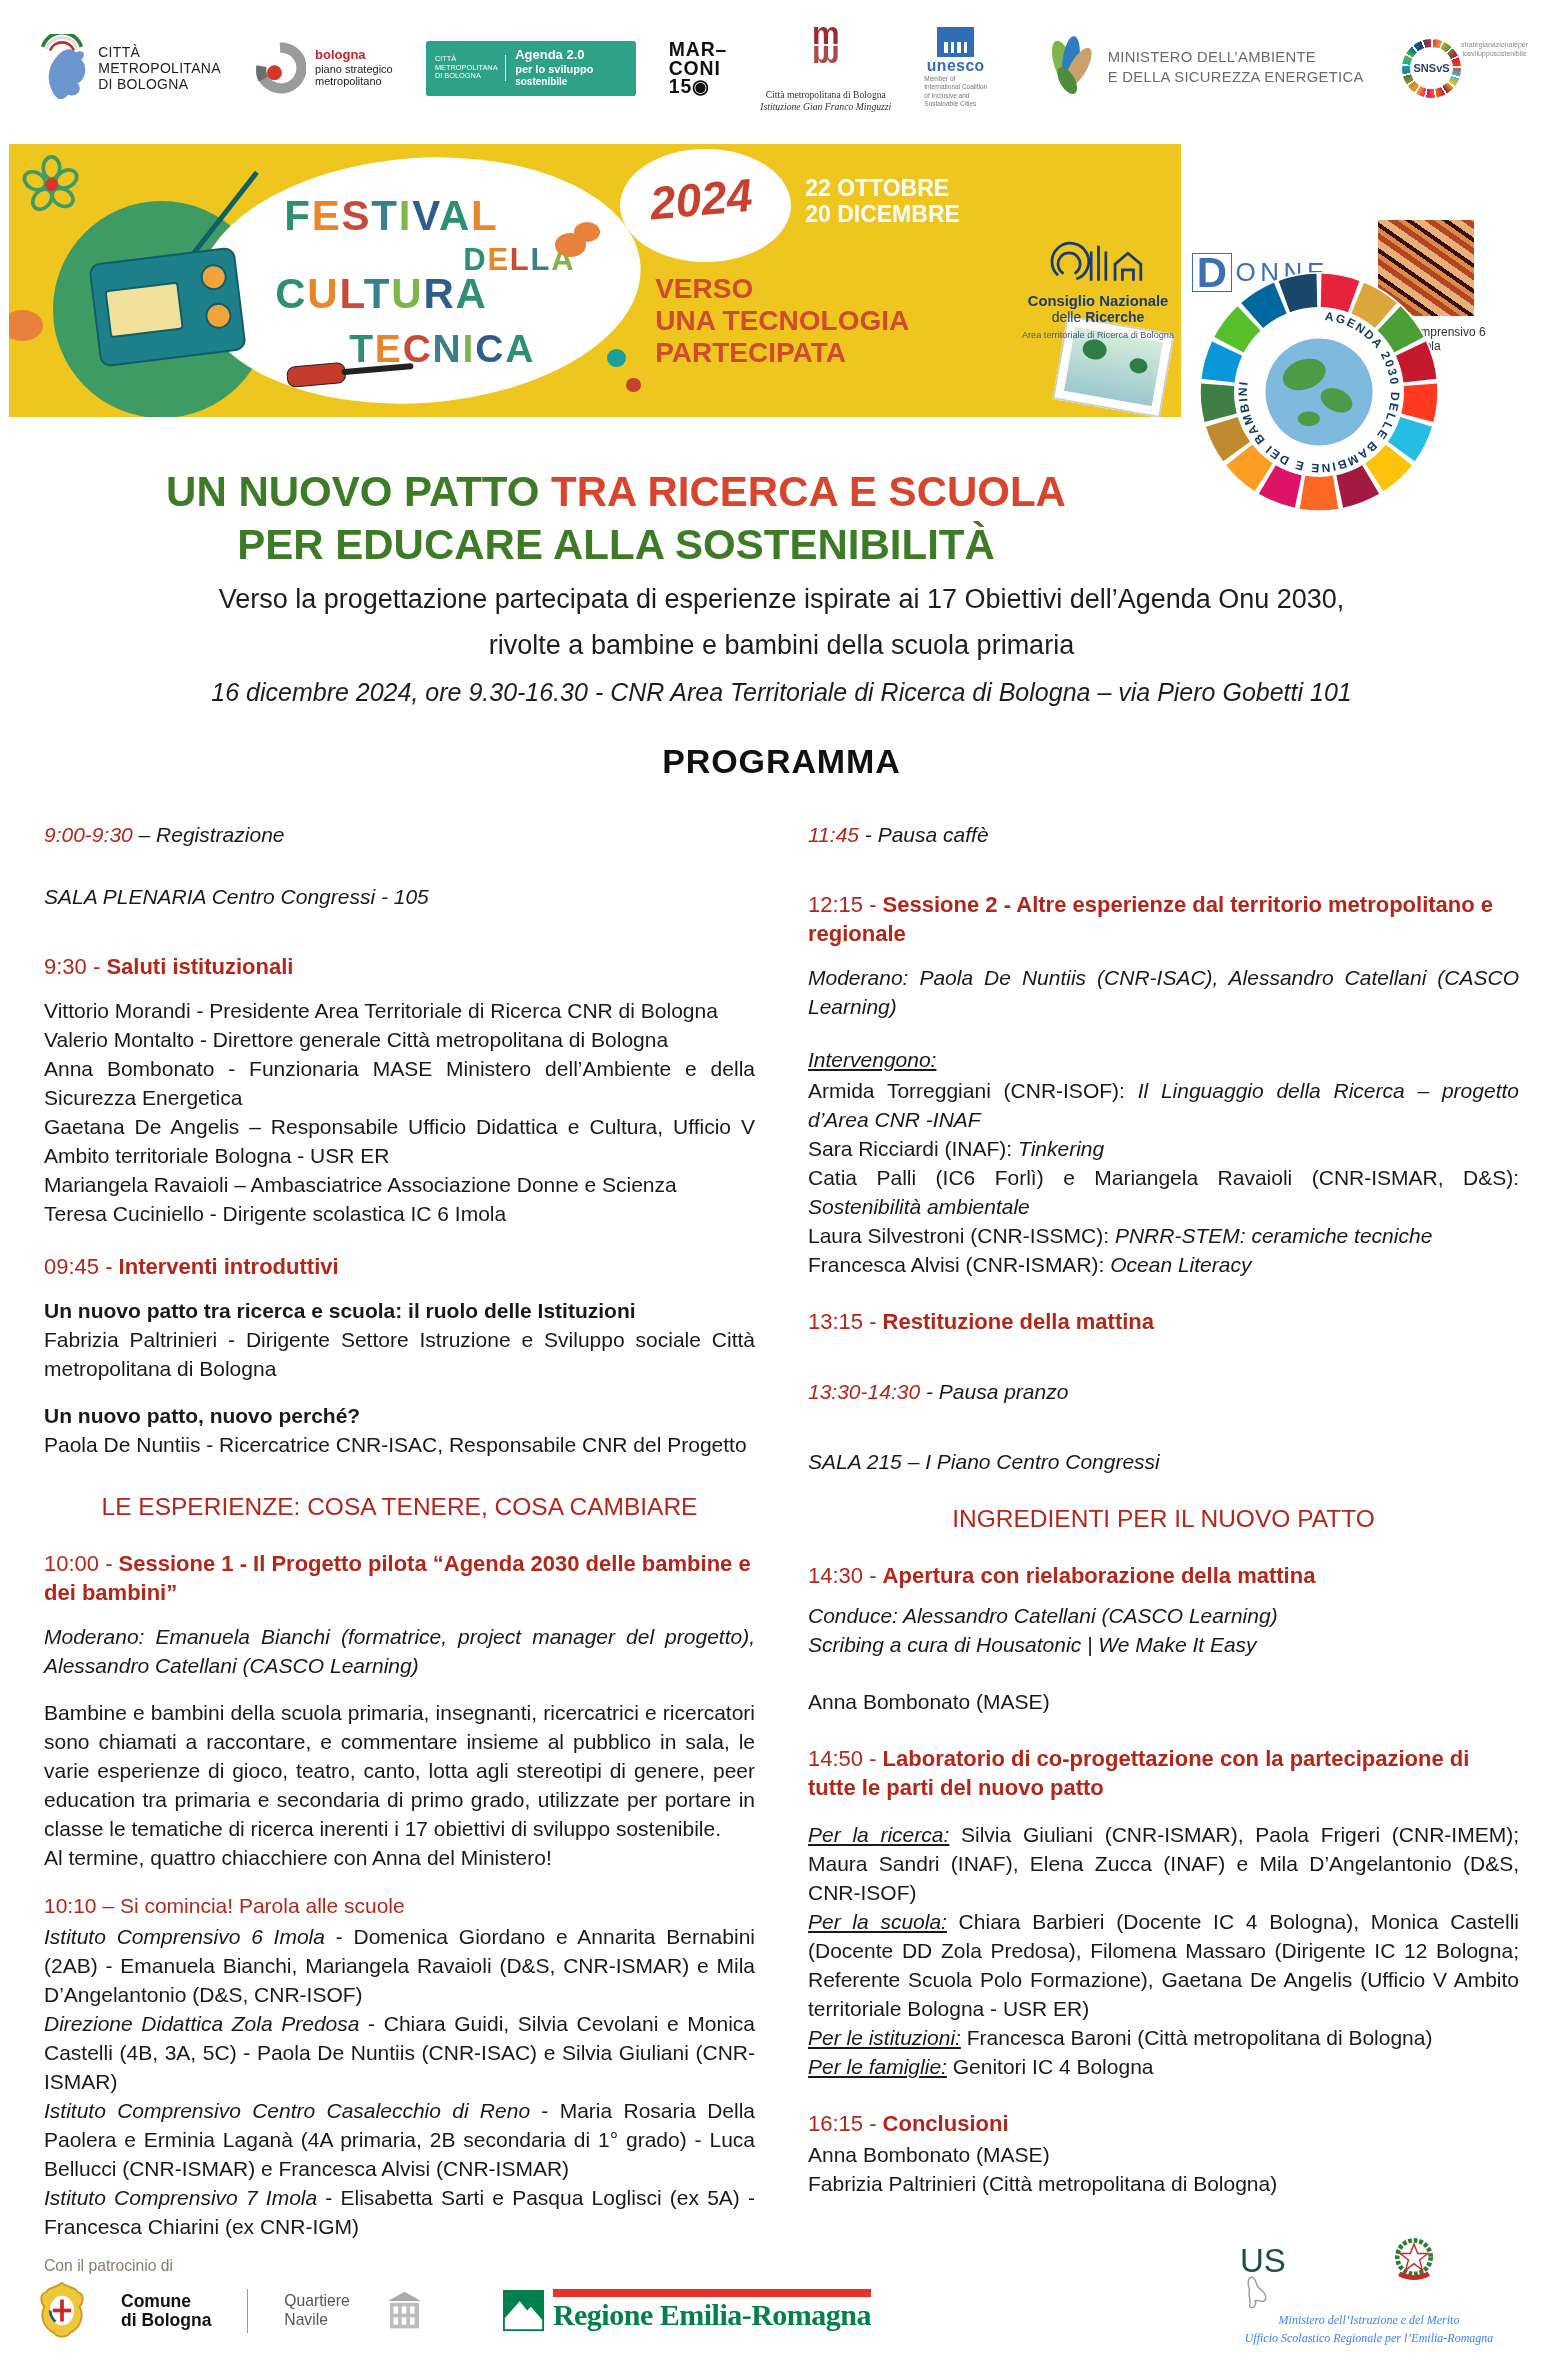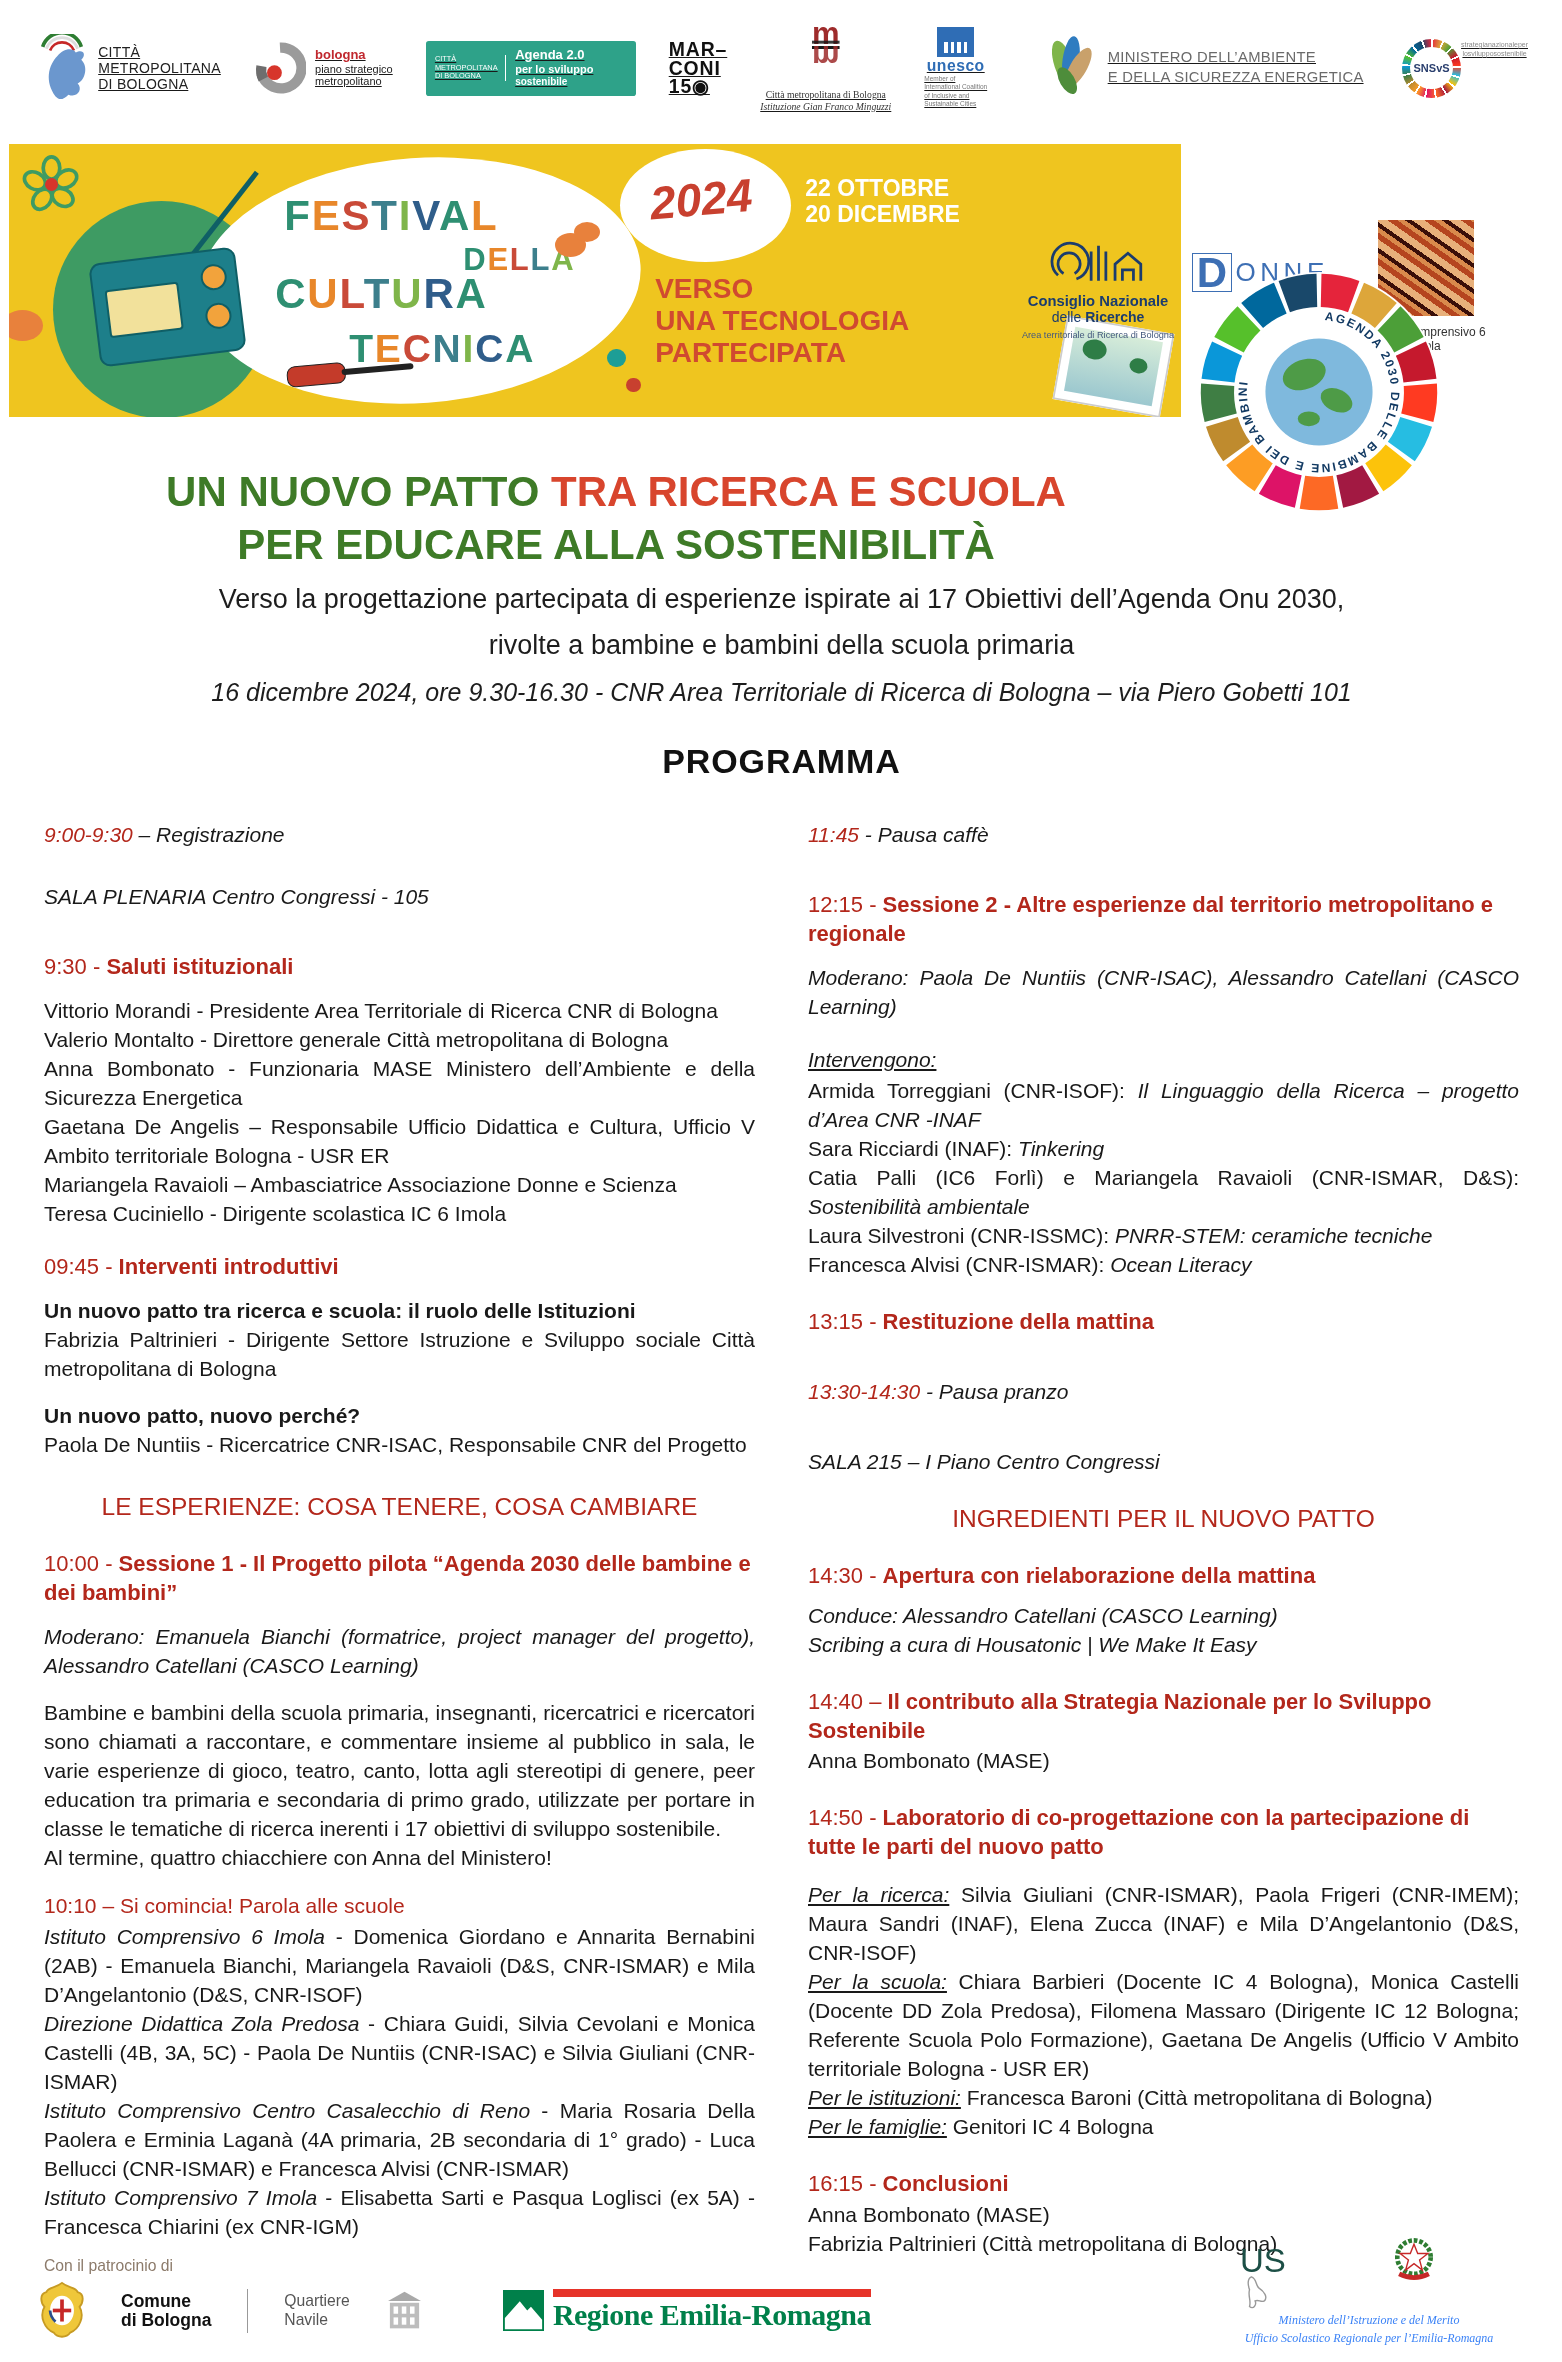--- a/index.html
+++ b/index.html
@@ -6,21 +6,21 @@
   .page{position:relative;width:1563px;height:2363px;background:#fff;overflow:hidden;
         font-family:"Liberation Sans",sans-serif;color:#191919;}
   p{margin:0;}
   .it{font-style:italic;} .bd{font-weight:700;} .u{text-decoration:underline;}
   .rd{color:#B3271B;} .just{text-align:justify;}
   .mb2{margin-bottom:1.8px;} .mb12{margin-bottom:11px;} .mb16{margin-bottom:14.8px;}
   .mb20{margin-bottom:18.5px;} .mb26{margin-bottom:24px;} .mb30{margin-bottom:28px;}
   .mb36{margin-bottom:33px;} .mb44{margin-bottom:41px;}
 
   
-  .toplogos{display:flex;align-items:center;gap:33px;padding:22px 35px 0 35px;height:92px;text-decoration:underline;}
+  .toplogos{display:flex;align-items:center;gap:33px;padding:22px 35px 0 35px;height:92px;}
   .logo{display:flex;align-items:center;gap:9.2px;}
   .cm-text{font-size:14px;line-height:1.15;color:#222;letter-spacing:0.3px;}
   .piano-text{font-size:11px;line-height:1.15;color:#222;}
   .piano-brand{color:#C0272D;font-weight:700;font-size:13px;}
   .agenda20{background:#2EA289;color:#fff;border-radius:2.8px;width:210px;height:55px;
             display:flex;align-items:center;gap:9.2px;padding:0 9.2px;box-sizing:border-box;}
   .agenda20 .mini{font-size:7.4px;line-height:1.2;border-right:0.9px solid #fff;padding-right:7.4px;}
   .agenda20 .big{font-size:13px;font-weight:700;line-height:1.15;}
   .marconi{font-weight:800;font-size:19.4px;line-height:.95;letter-spacing:0.9px;color:#111;}
   .minguzzi{display:flex;flex-direction:column;align-items:center;}
@@ -402,21 +402,20 @@
       <p class="mb44"><span class="rd it">13:30-14:30</span><span class="it"> - Pausa pranzo</span></p>
 
       <p class="it mb30">SALA 215 – I Piano Centro Congressi</p>
 
       <p class="bighead">INGREDIENTI PER IL NUOVO PATTO</p>
 
       <p class="sess mb12"><span class="rd">14:30 - </span><span class="rd bd">Apertura con rielaborazione della mattina</span></p>
       <p class="it">Conduce: Alessandro Catellani (CASCO Learning)</p>
       <p class="it mb30">Scribing a cura di Housatonic | We Make It Easy</p>
 
-      <p class="sess mb2"><span class="rd">14:40 – </span><span class="rd bd">Il contributo alla Strategia Nazionale per lo Sviluppo Sostenibile</span></p>
       <p class="mb30">Anna Bombonato (MASE)</p>
 
       <p class="sess mb20"><span class="rd">14:50 - </span><span class="rd bd">Laboratorio di co-progettazione con la partecipazione di tutte le parti del nuovo patto</span></p>
 
       <div class="mb30">
         <p class="just"><span class="it u">Per la ricerca:</span><span> Silvia Giuliani (CNR-ISMAR), Paola Frigeri (CNR-IMEM); Maura Sandri (INAF), Elena Zucca (INAF) e Mila D’Angelantonio (D&amp;S, CNR-ISOF)</span></p>
         <p class="just"><span class="it u">Per la scuola:</span><span> Chiara Barbieri (Docente IC 4 Bologna), Monica Castelli (Docente DD Zola Predosa), Filomena Massaro (Dirigente IC 12 Bologna; Referente Scuola Polo Formazione), Gaetana De Angelis (Ufficio V Ambito territoriale Bologna - USR ER)</span></p>
         <p class="just"><span class="it u">Per le istituzioni:</span><span> Francesca Baroni (Città metropolitana di Bologna)</span></p>
         <p class="just"><span class="it u">Per le famiglie:</span><span> Genitori IC 4 Bologna</span></p>
       </div>

